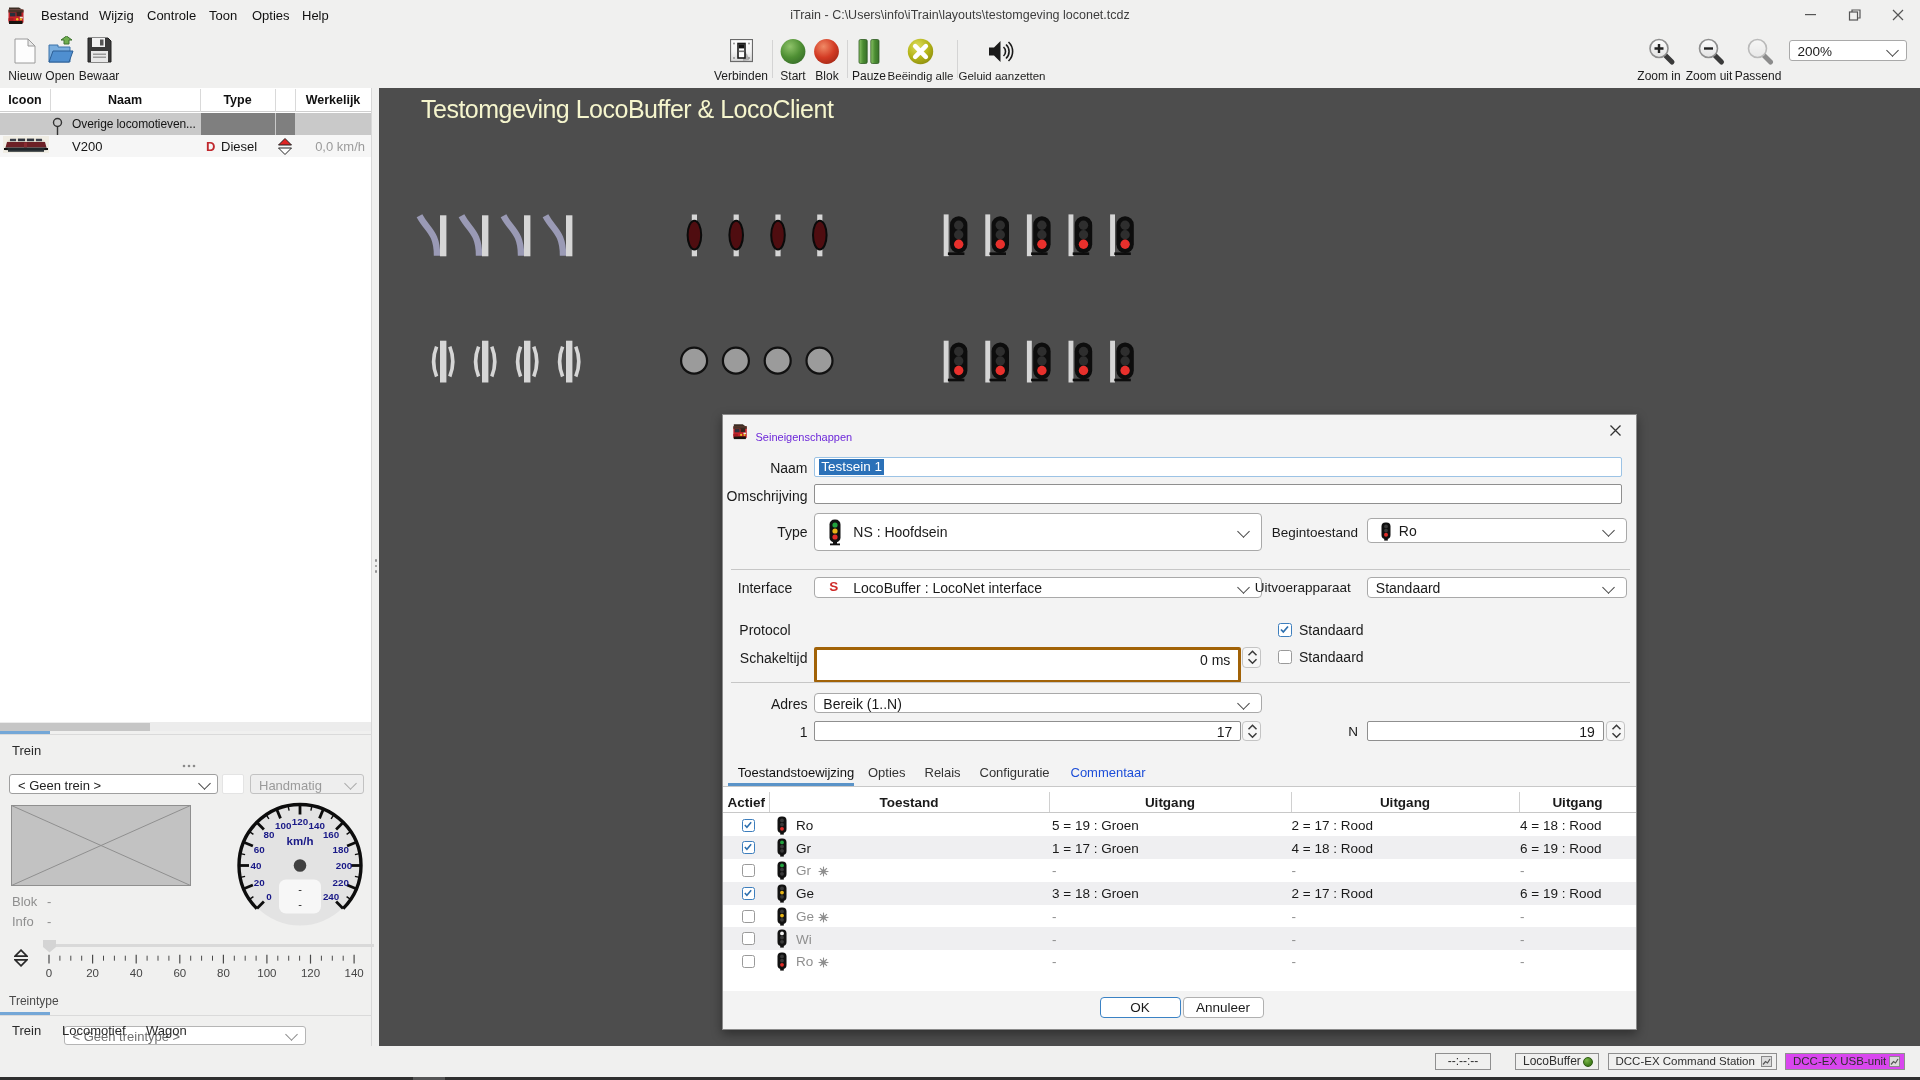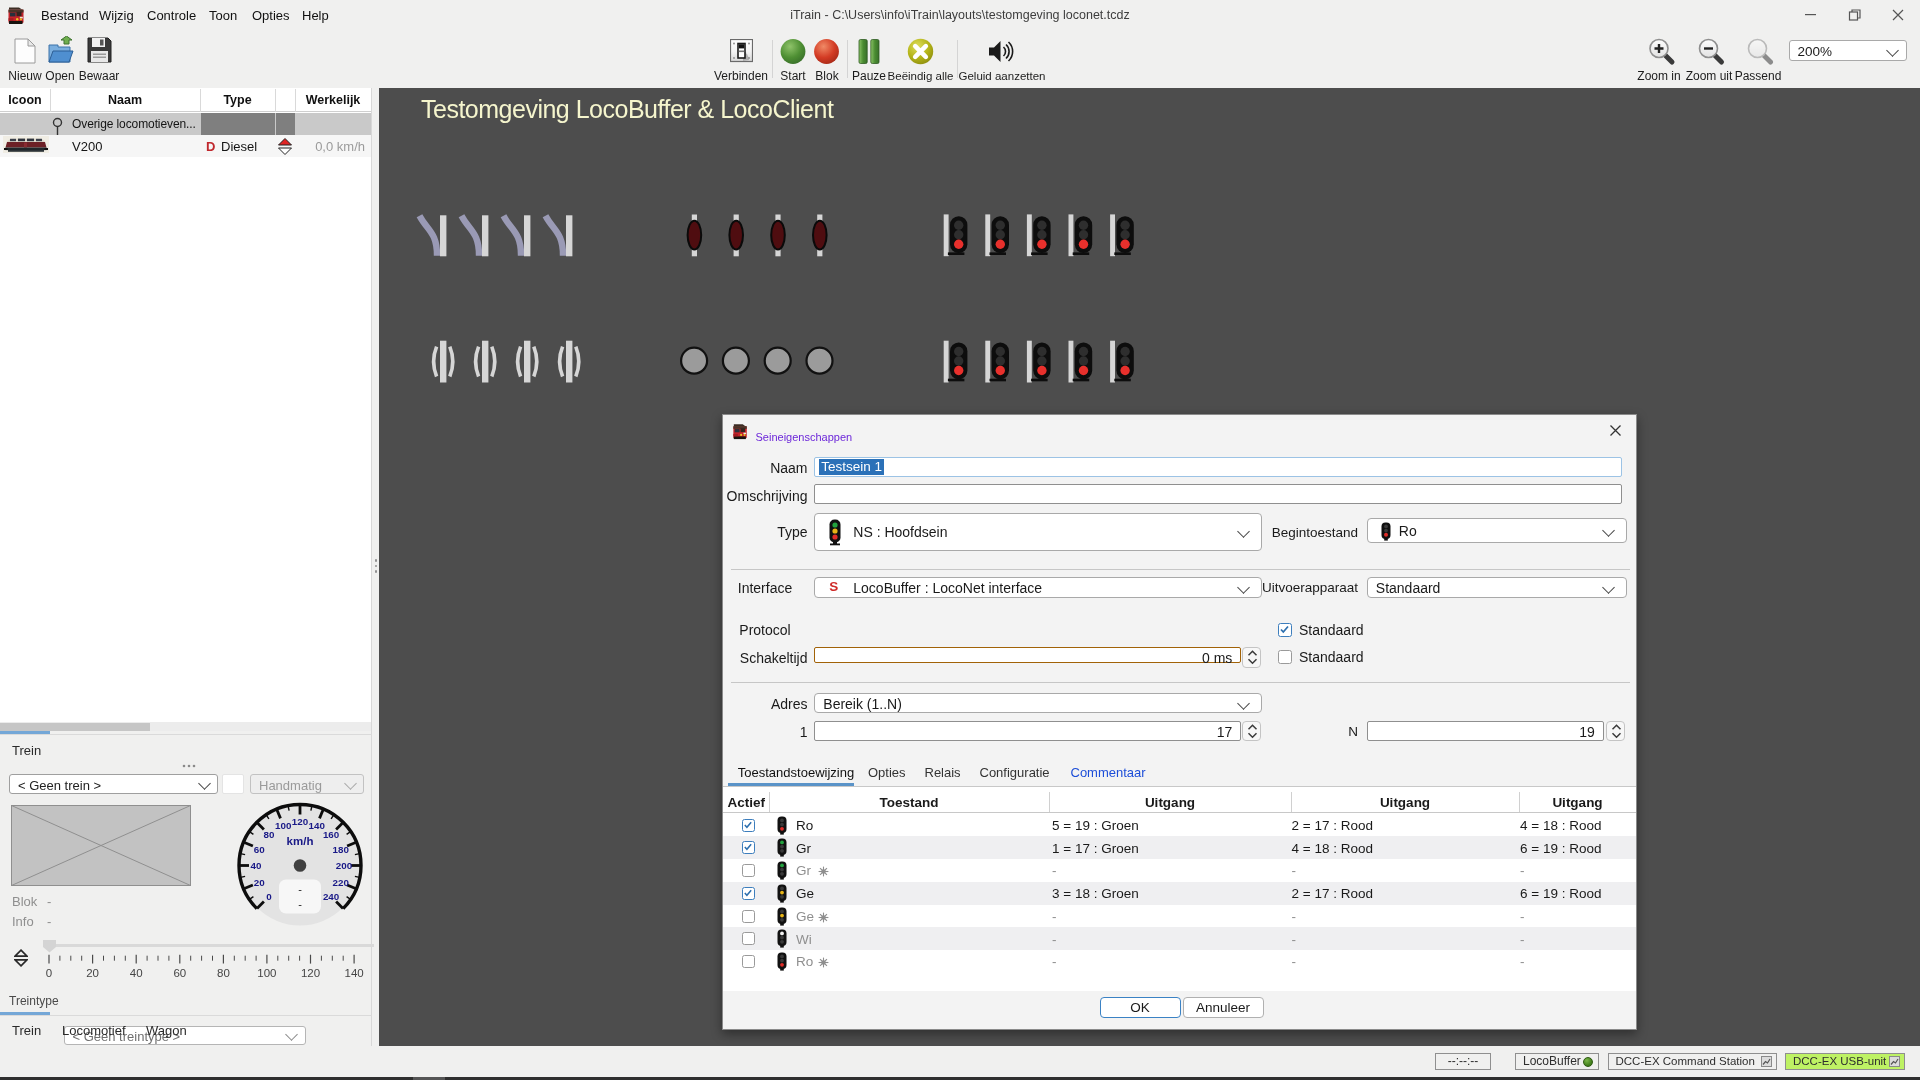--- a/index.html
+++ b/index.html
@@ -434,21 +434,21 @@
     <span style="position:absolute;left:7px">LocoBuffer</span>
     <span style="position:absolute;right:5px;top:3px;width:10px;height:10px;border-radius:50%;background:radial-gradient(circle at 35% 30%,#7ab648,#3f7c1a 70%);border:1px solid #2e5a12"></span>
   </div>
 <div class="abs" style="left:1607.5px;top:1052.5px;width:169px;height:17px;border:1px solid #8f8f8f;background:#f0f0ef;font-size:11.5px;color:#2e2e2e;line-height:15px">
     <span style="position:absolute;left:7px">DCC-EX Command Station</span>
     <svg style="position:absolute;right:4px;top:2.5px" width="11" height="11" viewBox="0 0 11 11">
       <rect x="0.5" y="0.5" width="10" height="10" fill="#dcdcdc" stroke="#8a8a8a"></rect>
       <path d="M2 8.5 L4.5 5.5 L6.5 7 L9 3" fill="none" stroke="#555" stroke-width="1.2"></path>
     </svg>
   </div>
-<div class="abs" style="left:1785px;top:1052.5px;width:119.5px;height:17px;border:1px solid #8f8f8f;background:#bef264;font-size:11.5px;color:#2e2e2e;line-height:15px">
+<div class="abs" style="left:1785px;top:1052.5px;width:119.5px;height:17px;border:1px solid #8f8f8f;background:#d946ef;font-size:11.5px;color:#2e2e2e;line-height:15px">
     <span style="position:absolute;left:7px">DCC-EX USB-unit</span>
     <svg style="position:absolute;right:4px;top:2.5px" width="11" height="11" viewBox="0 0 11 11">
       <rect x="0.5" y="0.5" width="10" height="10" fill="#dcdcdc" stroke="#8a8a8a"></rect>
       <path d="M2 8.5 L4.5 5.5 L6.5 7 L9 3" fill="none" stroke="#555" stroke-width="1.2"></path>
     </svg>
   </div>
 
 <div class="abs" style="left:0;top:1077px;width:1920px;height:3px;background:#2f2f2f"></div>
 <div class="abs" style="left:413px;top:1077px;width:32px;height:3px;background:#555"></div>
 
@@ -504,36 +504,36 @@
   </div>
 
   <div class="abs" style="left:8px;top:154px;width:899px;height:1px;background:#c6c6c6"></div>
 
   <div class="abs" style="left:0;top:164.5px;width:85px;text-align:center;font-size:14px">Interface</div>
   <div class="abs" style="left:91.8px;top:161.5px;width:447.5px;height:21px;background:#fff;border:1px solid #a9a9a9;border-radius:4px">
     <span style="position:absolute;left:14px;top:1.5px;font-size:13.5px;font-weight:700;color:#cf2a28">S</span>
     <span style="position:absolute;left:38px;top:2px;font-size:14px">LocoBuffer : LocoNet interface</span>
     <div class="chev" style="right:13px;top:5px"></div>
   </div>
-  <div class="abs" style="left:525px;top:165px;width:110.5px;text-align:right;font-size:13.5px">Uitvoerapparaat</div>
+  <div class="abs" style="left:525px;top:165px;width:110.5px;text-align:center;font-size:13.5px">Uitvoerapparaat</div>
   <div class="abs" style="left:644.3px;top:161.5px;width:259.8px;height:21px;background:#fff;border:1px solid #a9a9a9;border-radius:4px">
     <span style="position:absolute;left:8px;top:2px;font-size:14px">Standaard</span>
     <div class="chev" style="right:13px;top:5px"></div>
   </div>
 
   <div class="abs" style="left:0;top:207px;width:85px;text-align:center;font-size:14px">Protocol</div>
   <div class="abs" style="left:555.8px;top:208.3px;width:14px;height:14px;background:#fff;border:1.4px solid #3d7ebd;border-radius:2.5px">
       <svg width="11" height="11" viewBox="0 0 11 11" style="position:absolute;left:0;top:0">
         <path d="M2 5.5 L4.3 8 L9 2.5" fill="none" stroke="#2d6fae" stroke-width="1.7"></path>
       </svg>
     </div>
   <div class="abs" style="left:576.5px;top:207px;font-size:14px">Standaard</div>
 
   <div class="abs" style="left:0;top:235px;width:85px;text-align:right;font-size:14px">Schakeltijd</div>
-  <div class="abs" style="left:91.8px;top:232px;width:427px;height:16px;background:#fff;border:1px solid #a16207;border-radius:2px">
+  <div class="abs" style="left:91.8px;top:232px;width:427px;height:36px;background:#fff;border:3px solid #a16207;border-radius:2px">
     <span style="position:absolute;right:8px;top:2px;font-size:14px">0 ms</span>
   </div>
   <div class="abs" style="left:519.5px;top:232px;width:19px;height:20.5px;background:#f7f7f7;border:1px solid #c4c4c4;border-radius:4px">
       <svg width="17" height="19" viewBox="0 0 17 19" style="position:absolute;left:1px;top:0">
 <path d="M4.5 7.2 L8.5 3.2 L12.5 7.2" fill="none" stroke="#3a3a3a" stroke-width="1.5"></path>
 <path d="M4.5 11.2 L8.5 15.2 L12.5 11.2" fill="none" stroke="#3a3a3a" stroke-width="1.5"></path>
 </svg>
     </div>
   <div class="abs" style="left:555.8px;top:234.7px;width:14px;height:14px;background:#fff;border:1.4px solid #9a9a9a;border-radius:2.5px"></div>
   <div class="abs" style="left:576.5px;top:233.5px;font-size:14px">Standaard</div>

